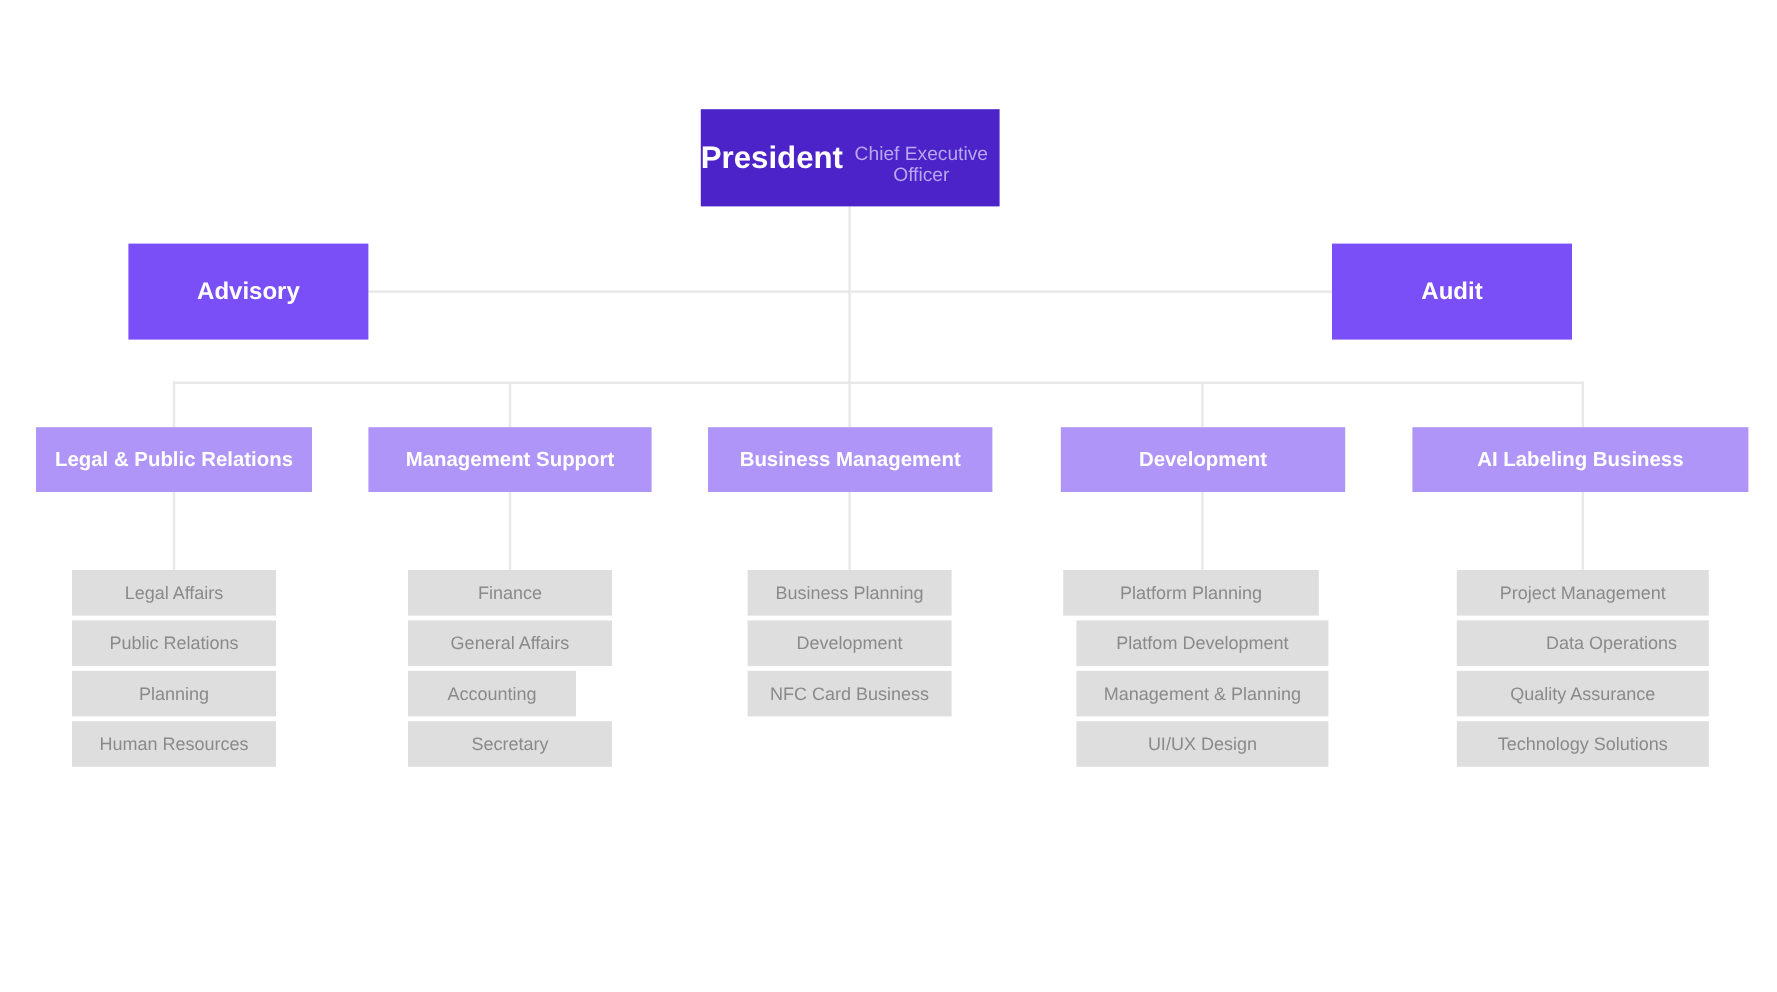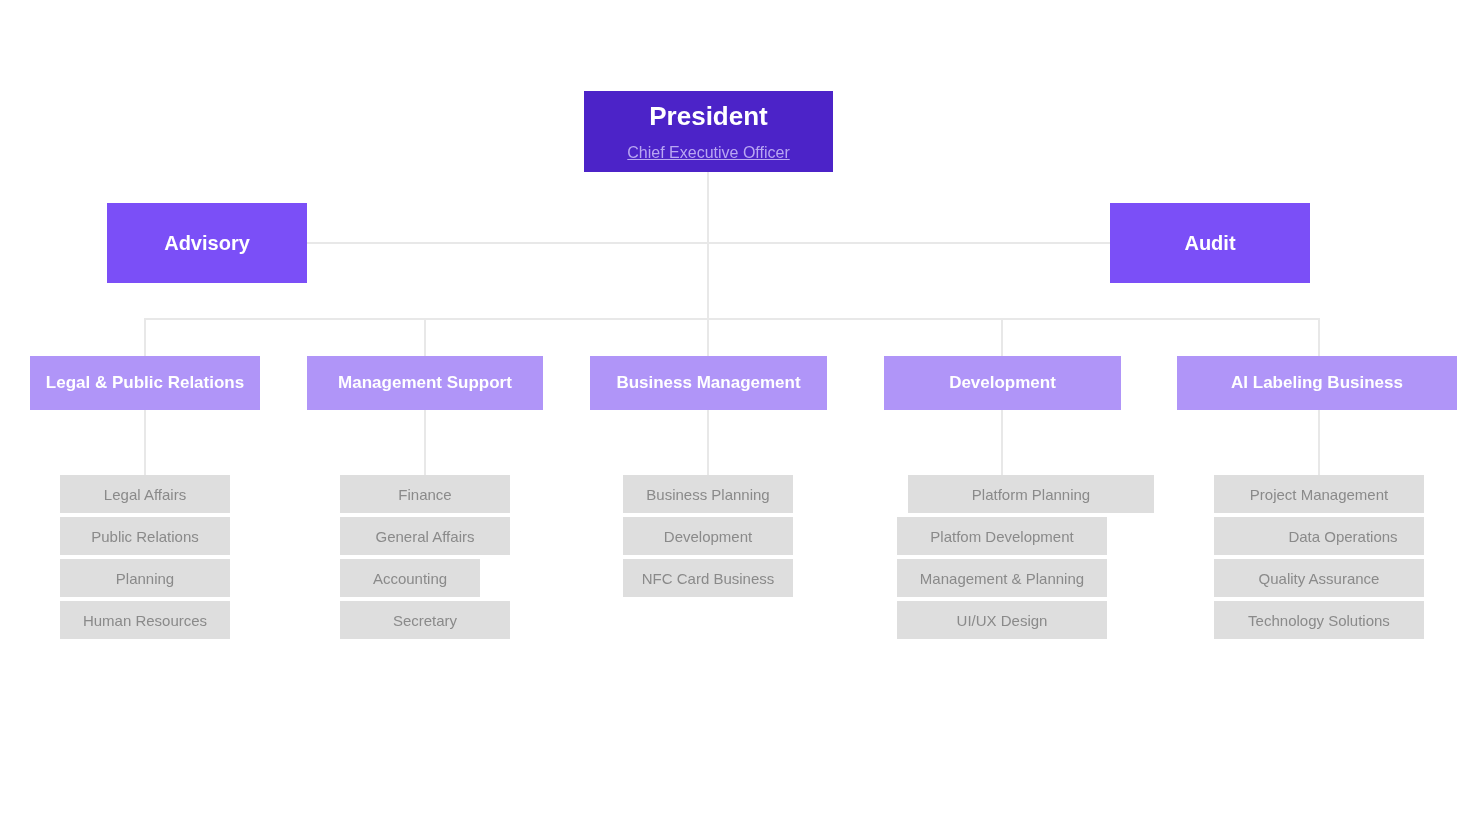--- a/index.html
+++ b/index.html
@@ -20,39 +20,38 @@
     position: relative;
     width: 1481px;
     height: 827px;
     background: #ffffff;
     overflow: hidden;
   }
   .line { position: absolute; background: var(--line); }
   .box {
     position: absolute;
     display: flex;
-    flex-direction: column;
+    flex-direction: row;
     align-items: center;
     justify-content: center;
     text-align: center;
     box-sizing: border-box;
   }
   .president { background: var(--president-bg); }
   .president .p-title {
     color: #ffffff;
     font-size: 26px;
     font-weight: 700;
     line-height: 1.2;
   }
   .president .p-sub {
     color: var(--subtitle-text);
     font-size: 16px;
     font-weight: 400;
     margin-top: 12px;
-    text-decoration: underline;
   }
   .secondary {
     background: var(--secondary-bg);
     color: #ffffff;
     font-size: 20px;
     font-weight: 700;
   }
   .dept {
     background: var(--department-bg);
     color: #ffffff;
@@ -108,21 +107,21 @@
 
   <div class="box sub" style="left:340px;top:475px;width:170px;height:38px;">Finance</div>
   <div class="box sub" style="left:340px;top:517px;width:170px;height:38px;">General Affairs</div>
   <div class="box sub" style="left:340px;top:559px;width:140px;height:38px;">Accounting</div>
   <div class="box sub" style="left:340px;top:601px;width:170px;height:38px;">Secretary</div>
 
   <div class="box sub" style="left:623px;top:475px;width:170px;height:38px;">Business Planning</div>
   <div class="box sub" style="left:623px;top:517px;width:170px;height:38px;">Development</div>
   <div class="box sub" style="left:623px;top:559px;width:170px;height:38px;">NFC Card Business</div>
 
-  <div class="box sub" style="left:908px;top:475px;width:246px;height:38px;">Platform Planning</div>
+  <div class="box sub" style="left:886px;top:475px;width:213px;height:38px;">Platform Planning</div>
   <div class="box sub" style="left:897px;top:517px;width:210px;height:38px;">Platfom Development</div>
   <div class="box sub" style="left:897px;top:559px;width:210px;height:38px;">Management &amp; Planning</div>
   <div class="box sub" style="left:897px;top:601px;width:210px;height:38px;">UI/UX Design</div>
 
   <div class="box sub" style="left:1214px;top:475px;width:210px;height:38px;">Project Management</div>
   <div class="box sub" style="left:1214px;top:517px;width:210px;height:38px;padding-left:48px;">Data Operations</div>
   <div class="box sub" style="left:1214px;top:559px;width:210px;height:38px;">Quality Assurance</div>
   <div class="box sub" style="left:1214px;top:601px;width:210px;height:38px;">Technology Solutions</div>
 
 </div>

